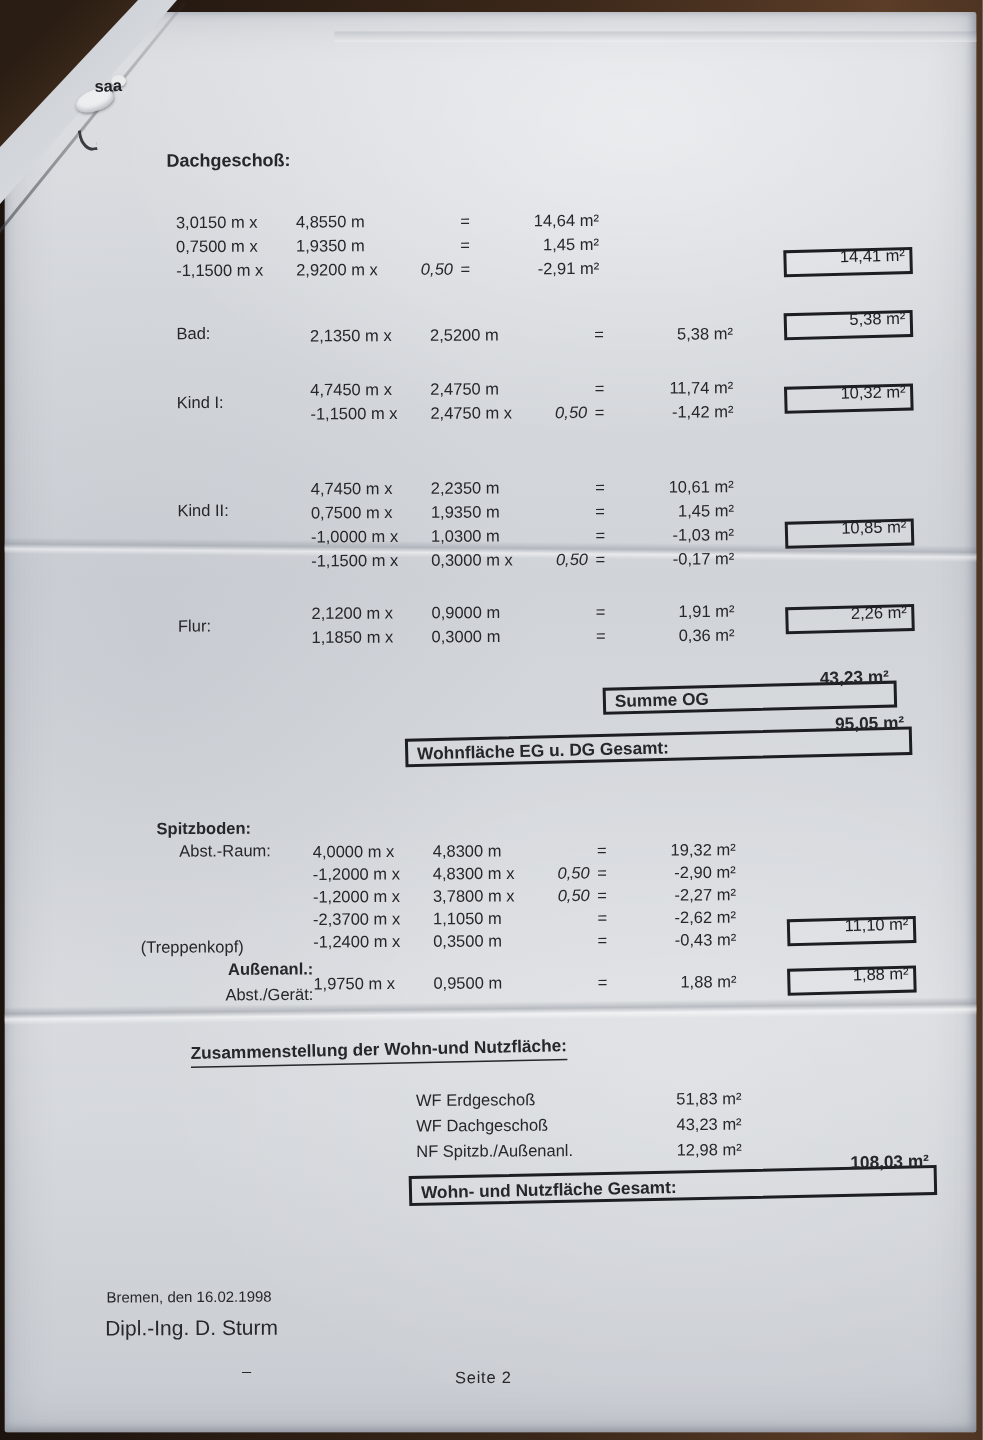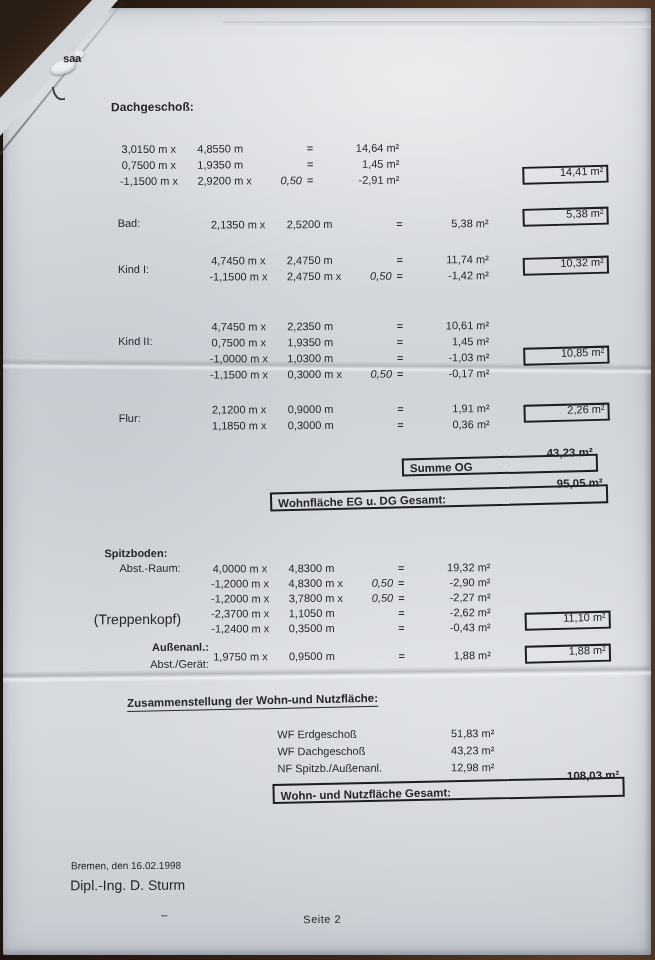--- a/index.html
+++ b/index.html
@@ -50,26 +50,26 @@
   .hand{position:absolute;left:60px;top:44px;font-size:11px;font-weight:bold;transform:rotate(-2deg);color:#1f2024;}
 
   
   .calc-sec{position:absolute;left:116px;display:flex;}
   .sec-label{width:89px;font-size:11px;}
   .lab-center{align-self:center;}
   .lab-r2{padding-top:16px;}
   .rows-wrap{position:relative;}
   .crow{display:grid;grid-template-columns:63px 93px 40px 86px;line-height:16px;height:16px;font-size:11px;}
   .spitz .crow{line-height:15px;height:15px;}
-  .c-dim1{text-align:center;}
+  .c-dim1{text-align:left;}
   .c-dim2{text-align:left;padding-left:17px;}
   .c-fac{text-align:right;}
   .c-fac span[data-field="factor"]:not(:empty){margin-right:5px;font-style:italic;}
   .c-res{text-align:right;}
-  .spitz-note{position:absolute;left:-26px;top:49px;font-size:14px;}
+  .spitz-note{position:absolute;left:-26px;top:64px;font-size:11px;}
   .aussen-label2{font-weight:normal;}
   .aussen .rows-wrap{margin-top:10px;}
   .sec-head2{line-height:17px;text-align:right;}
 
   
   .tbox{position:absolute;left:521px;width:82px;height:14px;border:2px solid #1d1e23;
     transform:rotate(-1.2deg);background:rgba(255,255,255,.07);}
   .tbox .tval{position:absolute;right:3px;top:-2px;font-size:11px;color:#1d1e23;white-space:nowrap;}
   .bigbox{position:absolute;border:2px solid #1d1e23;background:rgba(255,255,255,.05);}
   .bigbox .blbl{position:absolute;left:6px;bottom:0;font-weight:bold;font-size:11.5px;white-space:nowrap;}

